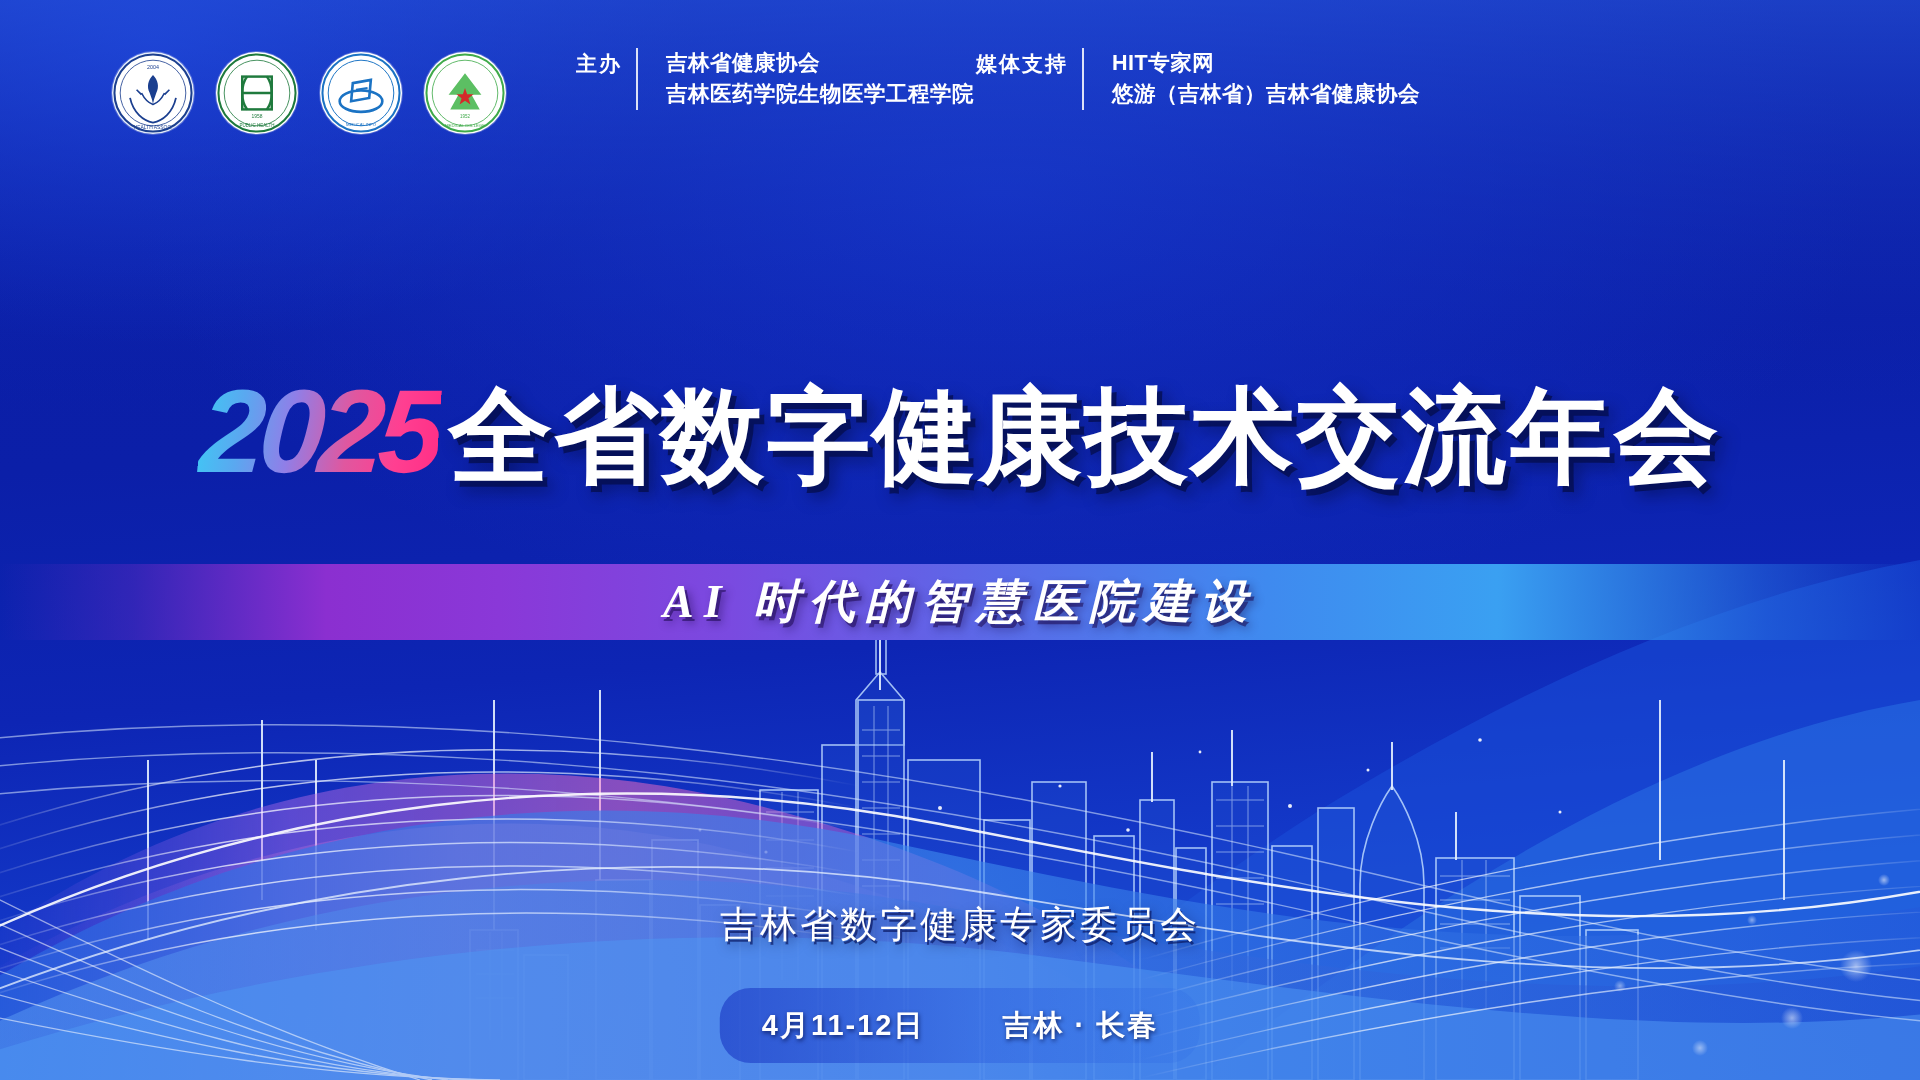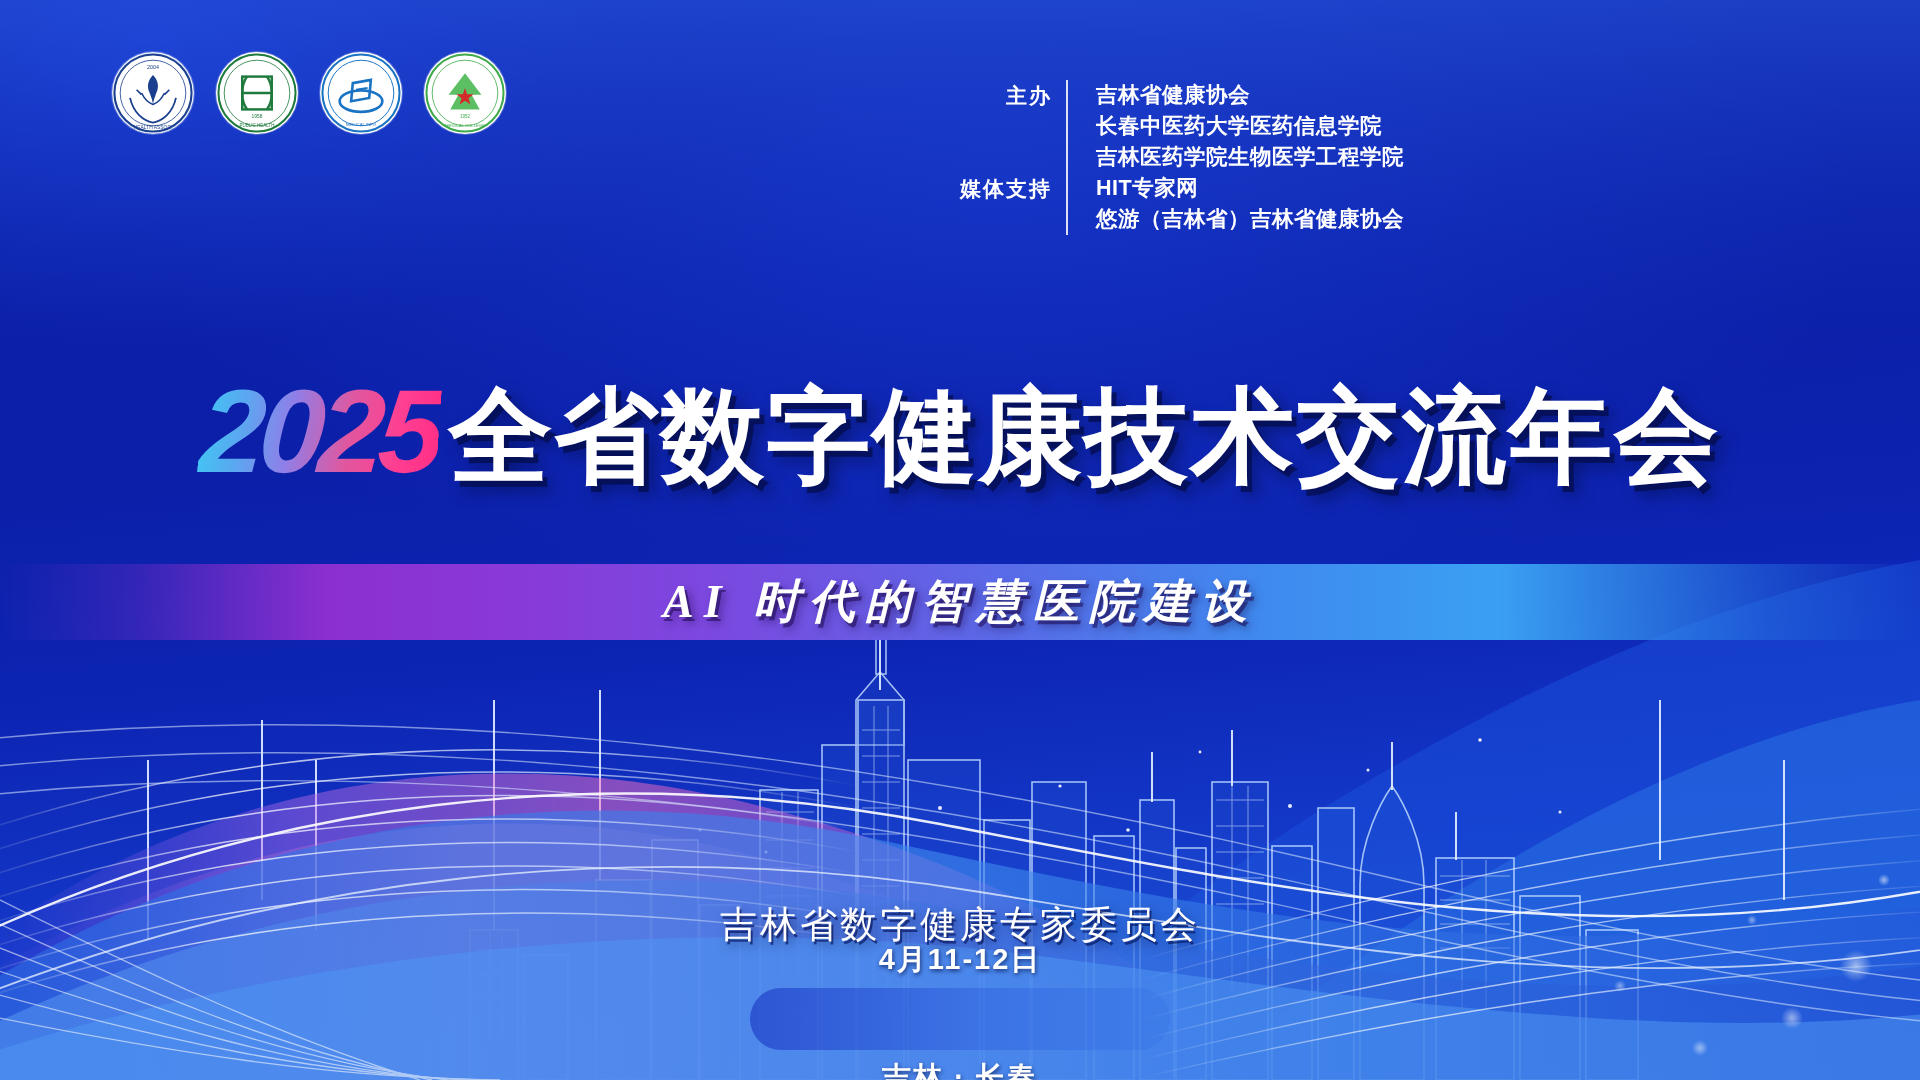--- a/index.html
+++ b/index.html
@@ -20,22 +20,22 @@
 
   
   #logo-row { position:absolute; left:112px; top:52px; display:flex; gap:22px; align-items:center; }
   .logo { width:82px; height:82px; border-radius:50%; position:relative;
           display:flex; align-items:center; justify-content:center; overflow:hidden;
           box-shadow:0 0 0 1px rgba(255,255,255,.25); }
   .logo svg { width:100%; height:100%; }
 
   
   #org-block {
-    position:absolute; right:516px; top:48px;
-    display:flex; flex-direction:column; gap:0px;margin-top:32px;
+    position:absolute; right:500px; top:48px;
+    display:flex; flex-direction:row; gap:0px;
   }
   .org-group { display:flex; align-items:flex-start; }
   .org-label {
     width:108px; text-align:right; color:#ffffff; font-weight:bold;
     font-size:21px; line-height:31px; letter-spacing:2px;
     padding-right:14px; white-space:nowrap; flex:none;
   }
   .org-names { border-left:2px solid rgba(255,255,255,.85); padding-left:28px; }
   .org-names div {
     color:#ffffff; font-weight:bold; font-size:21.5px; line-height:31px;
@@ -77,25 +77,24 @@
   }
 
   
   #committee {
     position:absolute; left:0; right:0; top:900px; text-align:center;
     font-size:37px; font-weight:normal; color:#ffffff; letter-spacing:3px;
     text-shadow: 2px 3px 0 rgba(6,18,90,.65), 4px 5px 12px rgba(2,8,50,.5);
   }
   #date-capsule {
     position:absolute; left:50%; transform:translateX(-50%); top:988px;
-    min-width:420px; height:62px; border-radius:31px;
+    min-width:420px; height:75px; border-radius:31px;
     background:linear-gradient(90deg, rgba(18,44,190,.55), rgba(28,70,215,.30) 55%, rgba(30,90,225,.12));
     display:flex; align-items:center; justify-content:center; gap:78px;
     padding:0 42px;
-    flex-direction:column;
   }
   #date-capsule span {
     font-size:29px; font-weight:bold; color:#ffffff; letter-spacing:2px;
     white-space:nowrap;
     text-shadow: 1px 2px 4px rgba(4,14,70,.7);
   }
 </style>
 </head>
 <body>
 
@@ -376,21 +375,20 @@
     </div>
 
   </div>
 
   <div id="org-block">
 
     <div class="org-group">
       <div class="org-label">主办</div>
       <div class="org-names">
         <div>吉林省健康协会</div>
-        <div>长春中医药大学医药信息学院</div>
         <div>吉林医药学院生物医学工程学院</div>
       </div>
     </div>
 
     <div class="org-group">
       <div class="org-label">媒体支持</div>
       <div class="org-names">
         <div>HIT专家网</div>
         <div>悠游（吉林省）吉林省健康协会</div>
       </div>

